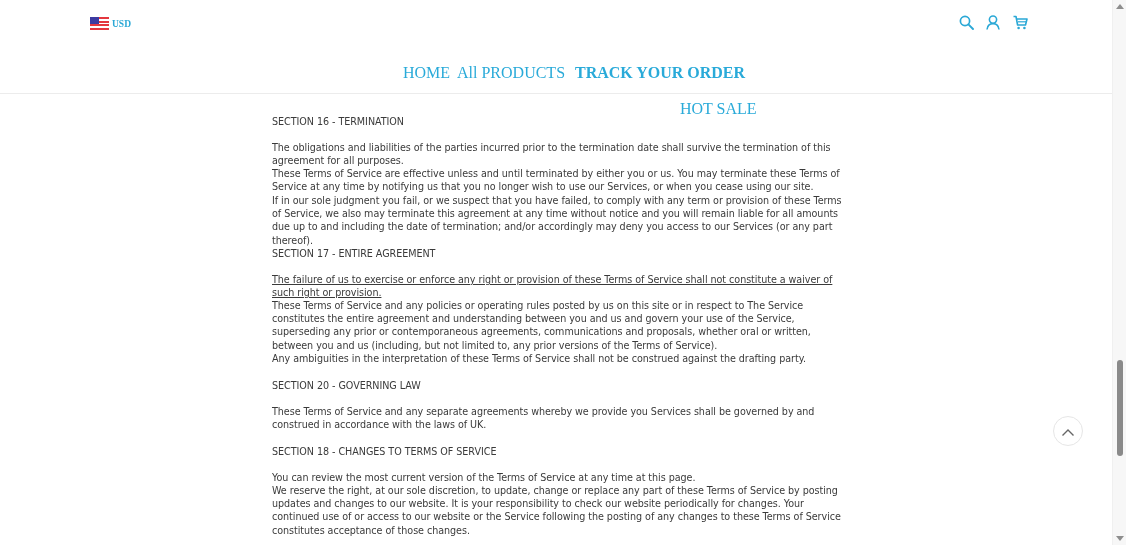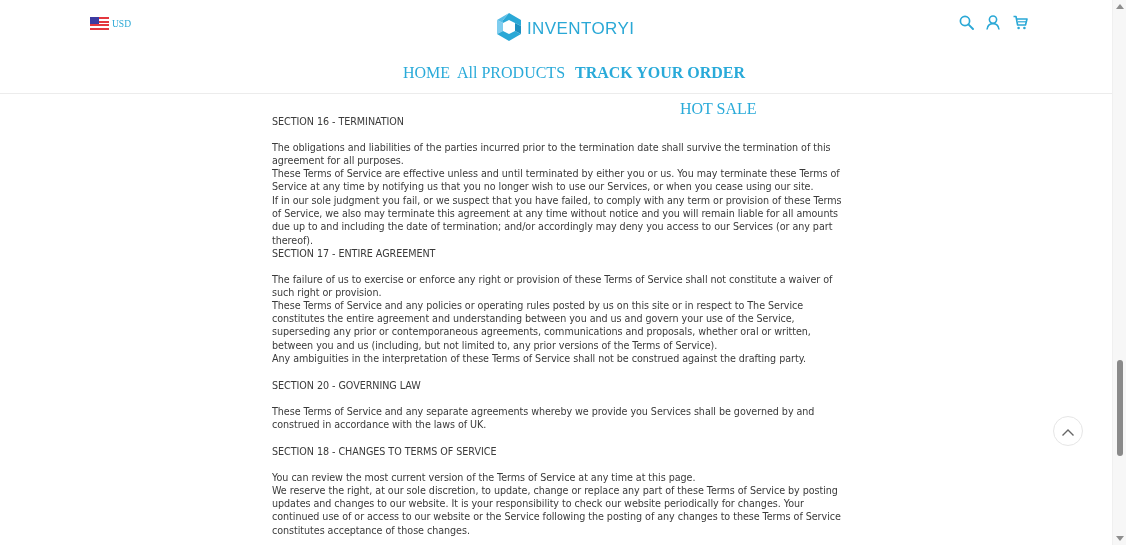--- a/index.html
+++ b/index.html
@@ -17,21 +17,21 @@
     }
     .content p { margin: 0; }
     .content .heading { margin: 0; }
     .block { position: absolute; left: 0; width: 574px; }
 
     
     .header {
       position: absolute; left: 0; top: 0; width: 1112px; height: 94px;
       background: #ffffff; border-bottom: 1px solid #ececec; z-index: 5;
     }
-    .currency { position: absolute; left: 90px; top: 17px; display: flex; align-items: center; gap: 3px; cursor: pointer; }
+    .currency { position: absolute; left: 90px; top: 17px; display: flex; align-items: center; gap: 3px; cursor: pointer; font-weight: bold; }
     .flag { width: 19px; height: 13px; position: relative; overflow: hidden; }
     .flag .stripes { position: absolute; inset: 0;
       background: repeating-linear-gradient(to bottom, #e4373e 0 1.86px, #ffffff 1.86px 3.72px); }
     .flag .canton { position: absolute; left: 0; top: 0; width: 9px; height: 7px; background: #3c3ba1; }
     .currency-label { font-family: "Liberation Serif", serif; font-size: 9.5px; color: #2aa8d6; }
 
     .logo { position: absolute; left: 495px; top: 12px; display: flex; align-items: center; gap: 4px; cursor: pointer; }
     .logo-text { font-family: "Liberation Sans", sans-serif; font-size: 17px; color: #2aa8d6; letter-spacing: 0.4px; font-weight: normal; }
 
     .header-icons { position: absolute; left: 958px; top: 14px; display: flex; gap: 11px; align-items: center; }
@@ -68,53 +68,41 @@
 
   <div class="content">
     <p class="block" style="top:75px;">provisions.</p>
 
     <p class="block heading" style="top:115px;">SECTION 16 - TERMINATION</p>
     <p class="block" style="top:141px;">The obligations and liabilities of the parties incurred prior to the termination date shall survive the termination of this agreement for all purposes.</p>
     <p class="block" style="top:167px;">These Terms of Service are effective unless and until terminated by either you or us. You may terminate these Terms of Service at any time by notifying us that you no longer wish to use our Services, or when you cease using our site.</p>
     <p class="block" style="top:194px;">If in our sole judgment you fail, or we suspect that you have failed, to comply with any term or provision of these Terms of Service, we also may terminate this agreement at any time without notice and you will remain liable for all amounts due up to and including the date of termination; and/or accordingly may deny you access to our Services (or any part thereof).</p>
 
     <p class="block heading" style="top:247px;">SECTION 17 - ENTIRE AGREEMENT</p>
-    <p class="block" style="top:273px;">The failure of us to exercise or enforce any right or provision of these Terms of Service shall not constitute a waiver of such right or provision.</p>
+    <p class="block" style="top:273px;text-decoration:underline;">The failure of us to exercise or enforce any right or provision of these Terms of Service shall not constitute a waiver of such right or provision.</p>
     <p class="block" style="top:299px;">These Terms of Service and any policies or operating rules posted by us on this site or in respect to The Service constitutes the entire agreement and understanding between you and us and govern your use of the Service, superseding any prior or contemporaneous agreements, communications and proposals, whether oral or written, between you and us (including, but not limited to, any prior versions of the Terms of Service).</p>
     <p class="block" style="top:352px;">Any ambiguities in the interpretation of these Terms of Service shall not be construed against the drafting party.</p>
 
     <p class="block heading" style="top:379px;">SECTION 20 - GOVERNING LAW</p>
     <p class="block" style="top:405px;">These Terms of Service and any separate agreements whereby we provide you Services shall be governed by and construed in accordance with the laws of UK.</p>
 
     <p class="block heading" style="top:445px;">SECTION 18 - CHANGES TO TERMS OF SERVICE</p>
     <p class="block" style="top:471px;">You can review the most current version of the Terms of Service at any time at this page.</p>
     <p class="block" style="top:484px;">We reserve the right, at our sole discretion, to update, change or replace any part of these Terms of Service by posting updates and changes to our website. It is your responsibility to check our website periodically for changes. Your continued use of or access to our website or the Service following the posting of any changes to these Terms of Service constitutes acceptance of those changes.</p>
   </div>
 
   <div class="header">
     <div class="currency">
       <span class="flag">
         <span class="stripes"></span>
           <span class="canton"></span>
       </span>
       <span class="currency-label">USD</span>
     </div>
 
-    <div class="logo">
-      <span>
-        <svg width="28" height="30" viewBox="0 0 28 30">
-          <polygon points="14,1 26,8 26,14 20,11 14,8 8,11 8,8" fill="#2aa8d6"></polygon>
-          <polygon points="2,8 8,11 8,19 2,22" fill="#7fcdef"></polygon>
-          <polygon points="8,19 14,22 20,19 26,22 14,29 2,22" fill="#2aa8d6"></polygon>
-          <polygon points="20,11 26,14 26,22 20,19" fill="#1b8fc0"></polygon>
-          <polygon points="2,8 14,1 8,8 8,11" fill="#58bde6"></polygon>
-        </svg>
-      </span>
-      <span class="logo-text">INVENTORYI</span>
-    </div>
 
     <div class="header-icons">
       <span class="hicon">
         <svg width="15" height="15" viewBox="0 0 15 15">
             <circle cx="6" cy="6" r="4.6" fill="none" stroke="#2aa8d6" stroke-width="1.7"></circle>
             <line x1="9.4" y1="9.4" x2="14" y2="14" stroke="#2aa8d6" stroke-width="1.9" stroke-linecap="round"></line>
           </svg>
       </span>
       <span class="hicon">
         <svg width="14" height="15" viewBox="0 0 14 15">

